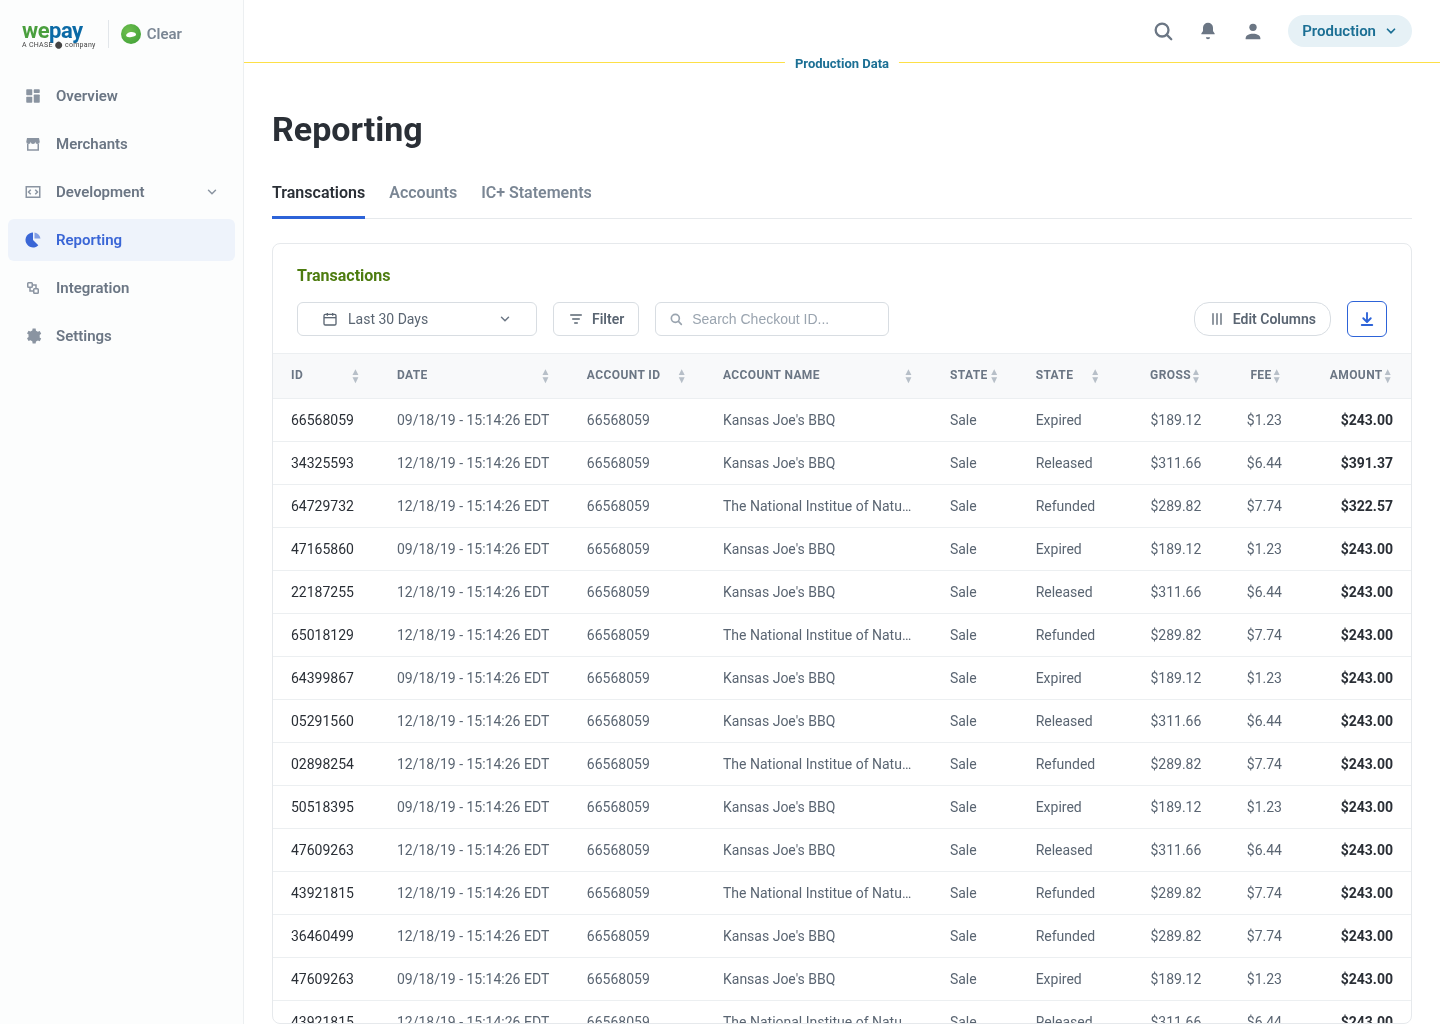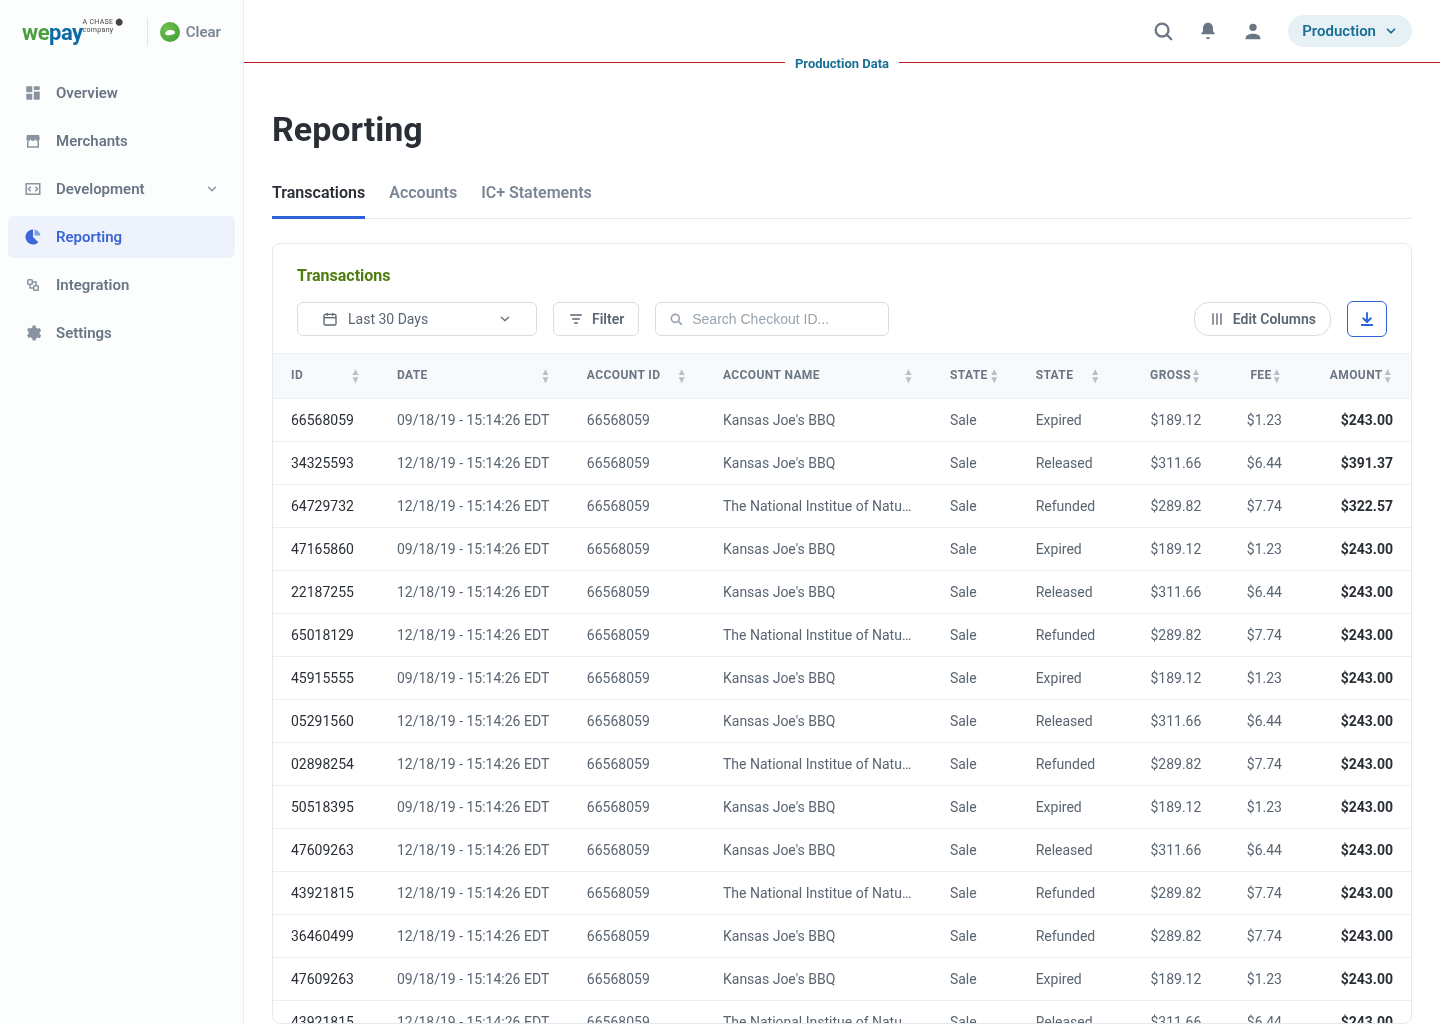--- a/index.html
+++ b/index.html
@@ -21,21 +21,21 @@
     border-right: 1px solid #eceff1;
     padding-top: 18px;
     flex-shrink: 0;
   }
   .brand {
     display: flex;
     align-items: center;
     gap: 12px;
     padding: 0 22px 26px 22px;
   }
-  .wepay-logo { display: flex; flex-direction: row; align-items: flex-start; }
+  .wepay-logo { display: flex; flex-direction: column; align-items: flex-start; }
   .wepay-logo .top { font-size: 22px; font-weight: 700; letter-spacing: -0.5px; }
   .wepay-logo .top .we { color: #4a9f3e; }
   .wepay-logo .top .pay { color: #0b6aa6; }
   .wepay-logo .sub { font-size: 7px; color: #444; letter-spacing: 0.3px; margin-top: -2px; }
   .brand-divider { width: 1px; height: 28px; background: #e2e6ea; }
   .clear-badge { display: flex; align-items: center; gap: 6px; color: #7a8694; font-weight: 600; font-size: 15px;}
   .clear-icon {
     width: 20px; height: 20px; border-radius: 50%;
     background: radial-gradient(circle at 35% 35%, #6fbf4f, #3a9d34);
     position: relative;
@@ -64,21 +64,21 @@
     padding: 0 28px; gap: 24px;
   }
   .top-icon { color:#6b7684; cursor:pointer; display:flex; }
   .env-pill {
     background:#e6f1f6; color:#1b6f94; font-weight:600; font-size:15px;
     padding: 7px 14px; border-radius: 18px; display:flex; align-items:center; gap:8px;
     cursor:pointer;
   }
   .env-pill .chev { display:flex; }
 
-  .divider-row { position:relative; height: 1px; background:#b91c1c; margin: 0 0 20px 0;}
+  .divider-row { position:relative; height: 1px; background:#fde047; margin: 0 0 20px 0;}
   .divider-row .label{
     position:absolute; left:50%; top:50%; transform:translate(-50%,-50%);
     background:#fff; padding:0 10px; color:#1b6f94; font-weight:700; font-size:13px;
   }
 
   .content { padding: 8px 28px 0 28px; overflow:hidden; flex:1; display:flex; flex-direction:column;}
   h1.page-title { font-size: 34px; font-weight:700; color:#2a2f36; margin: 18px 0 24px 0;}
 
   .tabs { display:flex; gap:24px; border-bottom:1px solid #e6e9ec; margin-bottom: 24px;}
   .tab { padding: 10px 0 14px 0; color:#7a8694; font-weight:600; font-size:16px; cursor:pointer;}
@@ -401,21 +401,21 @@
                 <td>12/18/19 - 15:14:26 EDT</td>
                 <td>66568059</td>
                 <td>The National Institue of Natural…</td>
                 <td>Sale</td>
                 <td>Refunded</td>
                 <td class="right">$289.82</td>
                 <td class="right">$7.74</td>
                 <td class="right amount">$243.00</td>
               </tr>
               <tr>
-                <td class="idcol">45915555</td>
+                <td class="idcol">64399867</td>
                 <td>09/18/19 - 15:14:26 EDT</td>
                 <td>66568059</td>
                 <td>Kansas Joe's BBQ</td>
                 <td>Sale</td>
                 <td>Expired</td>
                 <td class="right">$189.12</td>
                 <td class="right">$1.23</td>
                 <td class="right amount">$243.00</td>
               </tr>
               <tr>

